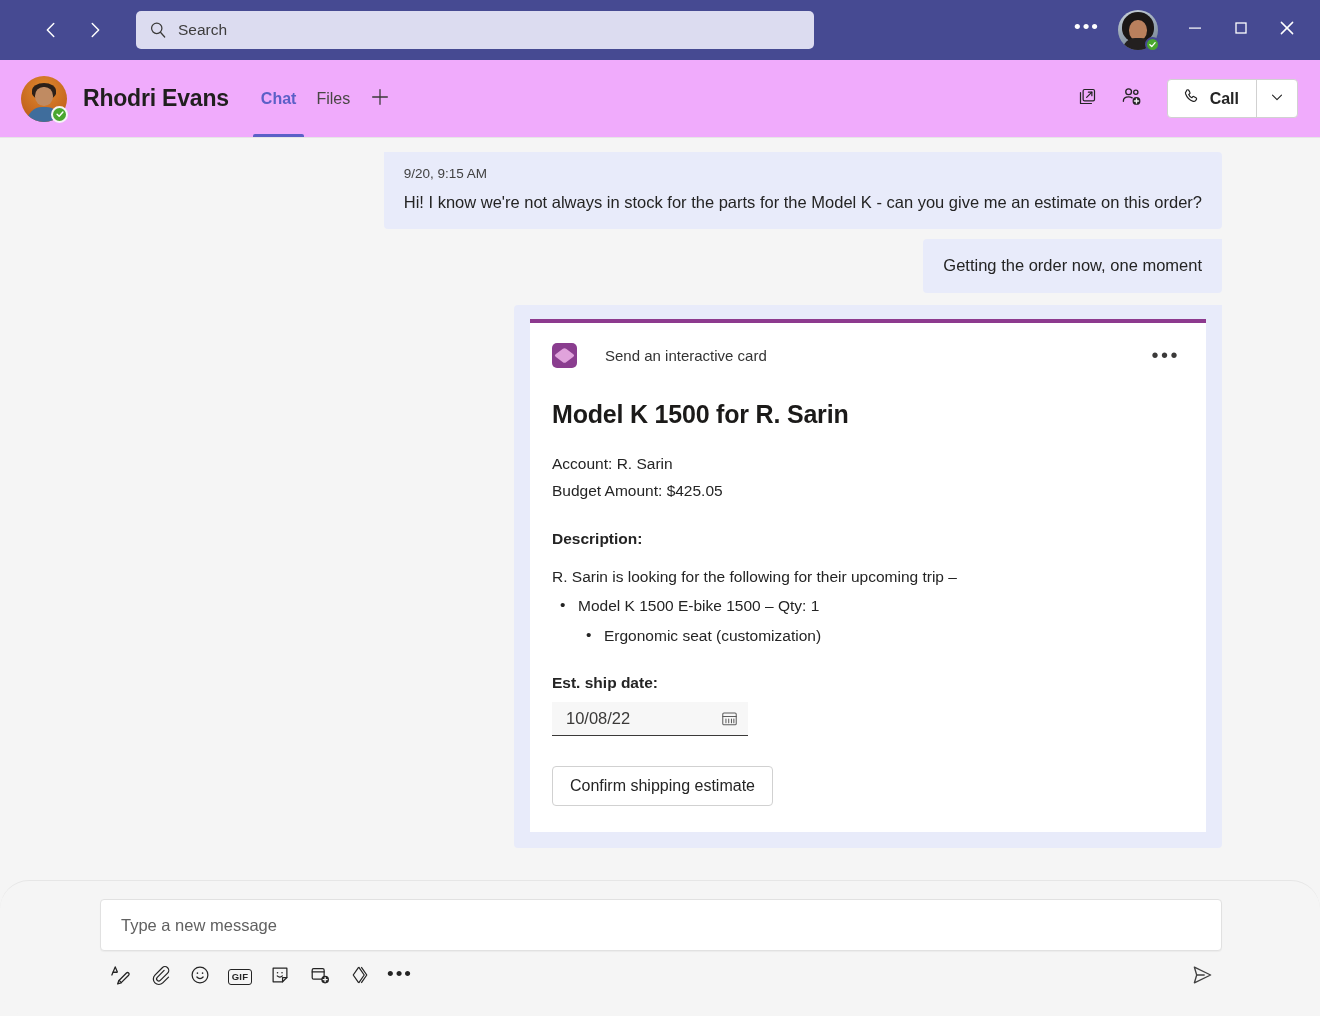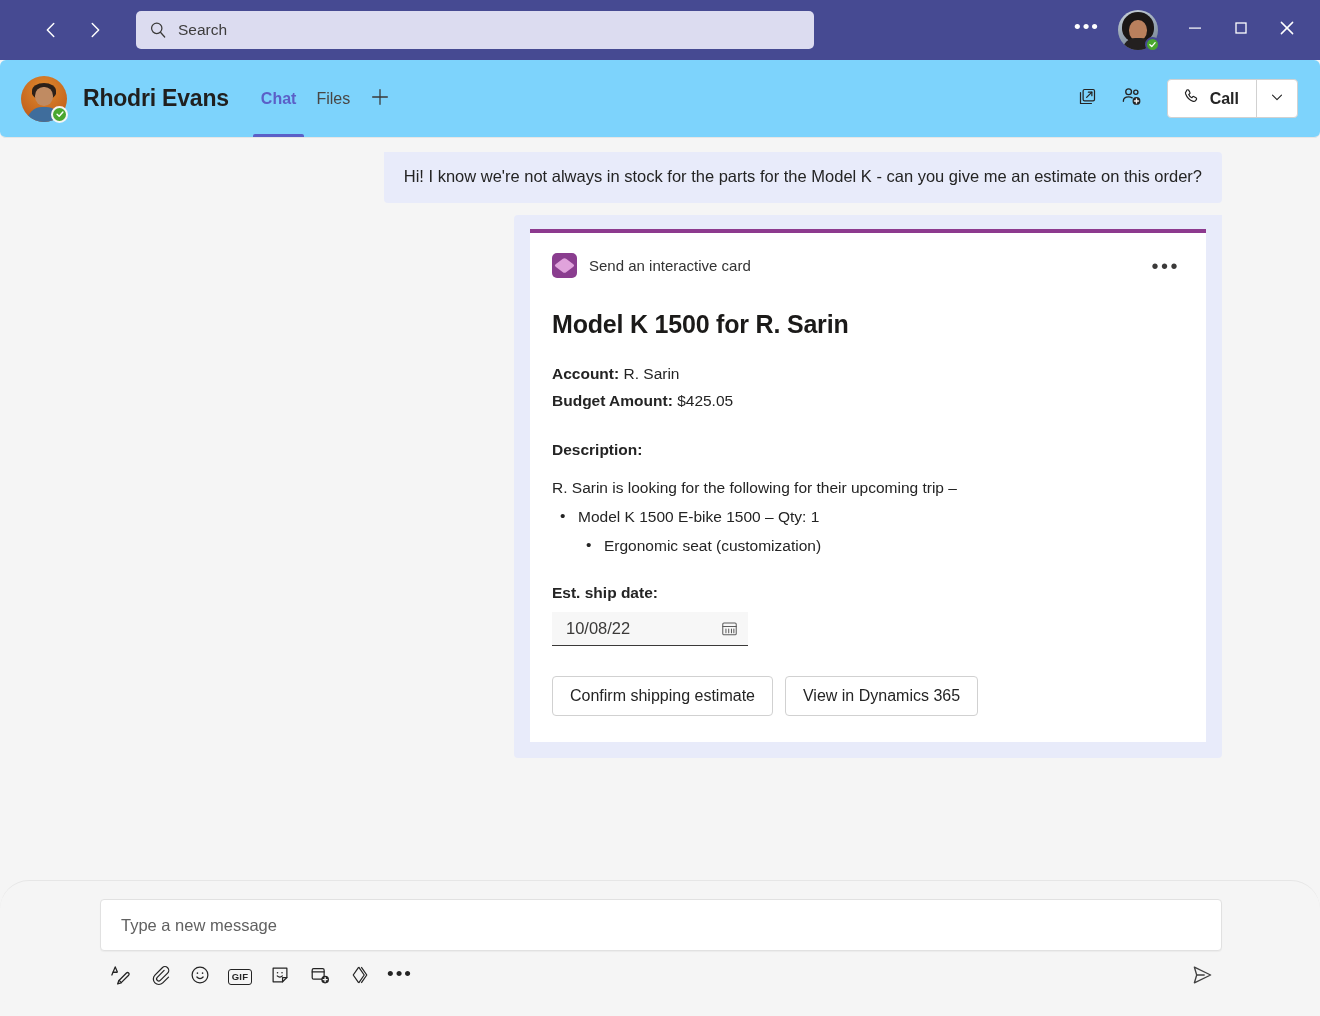--- a/index.html
+++ b/index.html
@@ -50,24 +50,23 @@
     display: flex; align-items: center; justify-content: center;
   }
   .presence svg { width: 9px; height: 9px; color: #fff; }
   .win-btn {
     width: 46px; height: 46px; display: flex; align-items: center; justify-content: center;
     color: #ffffff; cursor: pointer;
   }
 
   
   .chat-header {
-    height: 78px; flex: 0 0 78px; background: #7dd3fc;
+    height: 78px; flex: 0 0 78px; background: #f0abfc;
     display: flex; align-items: center; border-bottom: 1px solid #e6e6e6;
     position: relative;
-    border-radius: 6px;
   }
   .peer-avatar { position: relative; width: 46px; height: 46px; margin-left: 21px; cursor: pointer; }
   .peer-img {
     width: 46px; height: 46px; border-radius: 50%; overflow: hidden; position: relative;
     background: radial-gradient(circle at 50% 30%, #e08a2e 0%, #c4641d 70%, #a8521a 100%);
   }
   .p-hair { position: absolute; left: 11px; top: 7px; width: 24px; height: 16px;
     background: #2c2018; border-radius: 50% 50% 36% 36%; }
   .p-face { position: absolute; left: 14px; top: 11px; width: 18px; height: 19px;
     background: #c08b62; border-radius: 48% 48% 52% 52%; }
@@ -135,28 +134,28 @@
   .card {
     background: #ffffff; border-top: 4px solid #8d3a8e; position: relative;
     padding: 20px 24px 26px 22px;
   }
   .card-top { display: flex; align-items: center; }
   .pa-icon {
     width: 25px; height: 25px; border-radius: 5px; background: #8a3d8f;
     display: flex; align-items: center; justify-content: center; flex: 0 0 25px;
   }
   .pa-diamond { width: 13px; height: 13px; background: #e0a3dc; transform: rotate(45deg) skew(-8deg,-8deg); border-radius: 2px; }
-  .card-src { margin-left: 12px; font-size: 15px; color: #333333; }
+  .card-src { margin-left: 28px; font-size: 15px; color: #333333; }
   .card-dots {
     margin-left: auto; color: #3b3a39; font-size: 20px; letter-spacing: 2.5px;
     line-height: 10px; cursor: pointer; padding: 6px 2px;
   }
   .card-title { font-size: 25px; font-weight: 700; color: #1b1a19; margin-top: 32px; letter-spacing: -0.2px; }
   .card-fields { margin-top: 22px; font-size: 15.5px; color: #242424; line-height: 1.72; }
-  .card-fields b { font-weight: 700; }
+  .card-fields b { font-weight: 400; }
   .desc-block { margin-top: 22px; font-size: 15.5px; color: #242424; line-height: 1.62; }
   .desc-block .lbl { font-weight: 700; display: block; margin-bottom: 13px; }
   ul.lvl1 { list-style: none; margin-top: 4px; }
   ul.lvl1 > li { position: relative; padding-left: 26px; }
   ul.lvl1 > li::before { content: "•"; position: absolute; left: 8px; top: -1px; }
   ul.lvl2 { list-style: none; margin-top: 4px; }
   ul.lvl2 > li { position: relative; padding-left: 26px; }
   ul.lvl2 > li::before { content: "•"; position: absolute; left: 8px; top: -1px; }
   .ship-label { margin-top: 26px; font-size: 15.5px; font-weight: 700; color: #242424; }
   .date-field {
@@ -347,24 +346,30 @@
           </span>
         </div>
       </div>
     </div>
   </div>
 
   <div class="conversation">
 
     <div class="msg-row right">
       <div class="bubble in">
+        <div class="time">9/20, 9:15 AM</div>
         <div class="text">Hi! I know we're not always in stock for the parts for the Model K - can you give me an estimate on this order?</div>
       </div>
     </div>
 
+    <div class="msg-row right" style="margin-top:10px;">
+      <div class="bubble out">
+        <div class="text">Getting the order now, one moment</div>
+      </div>
+    </div>
 
     <div class="msg-row right">
       <div class="card-bubble">
         <div class="card">
 
           <div class="card-top">
             <div class="pa-icon">
               <div class="pa-diamond"></div>
             </div>
             <div class="card-src">Send an interactive card</div>
@@ -409,21 +414,20 @@
                 <line x1="7.5" y1="12.5" x2="7.5" y2="17.5"></line>
                 <line x1="11" y1="12.5" x2="11" y2="17.5"></line>
                 <line x1="14.5" y1="12.5" x2="14.5" y2="17.5"></line>
                 <line x1="17.5" y1="12.5" x2="17.5" y2="17.5"></line>
               </svg>
             </span>
           </div>
 
           <div class="card-actions">
             <button class="card-btn">Confirm shipping estimate</button>
-            <button class="card-btn">View in Dynamics 365</button>
           </div>
 
         </div>
       </div>
     </div>
 
   </div>
 
   <div class="compose-wrap">
     <div class="compose-box">

